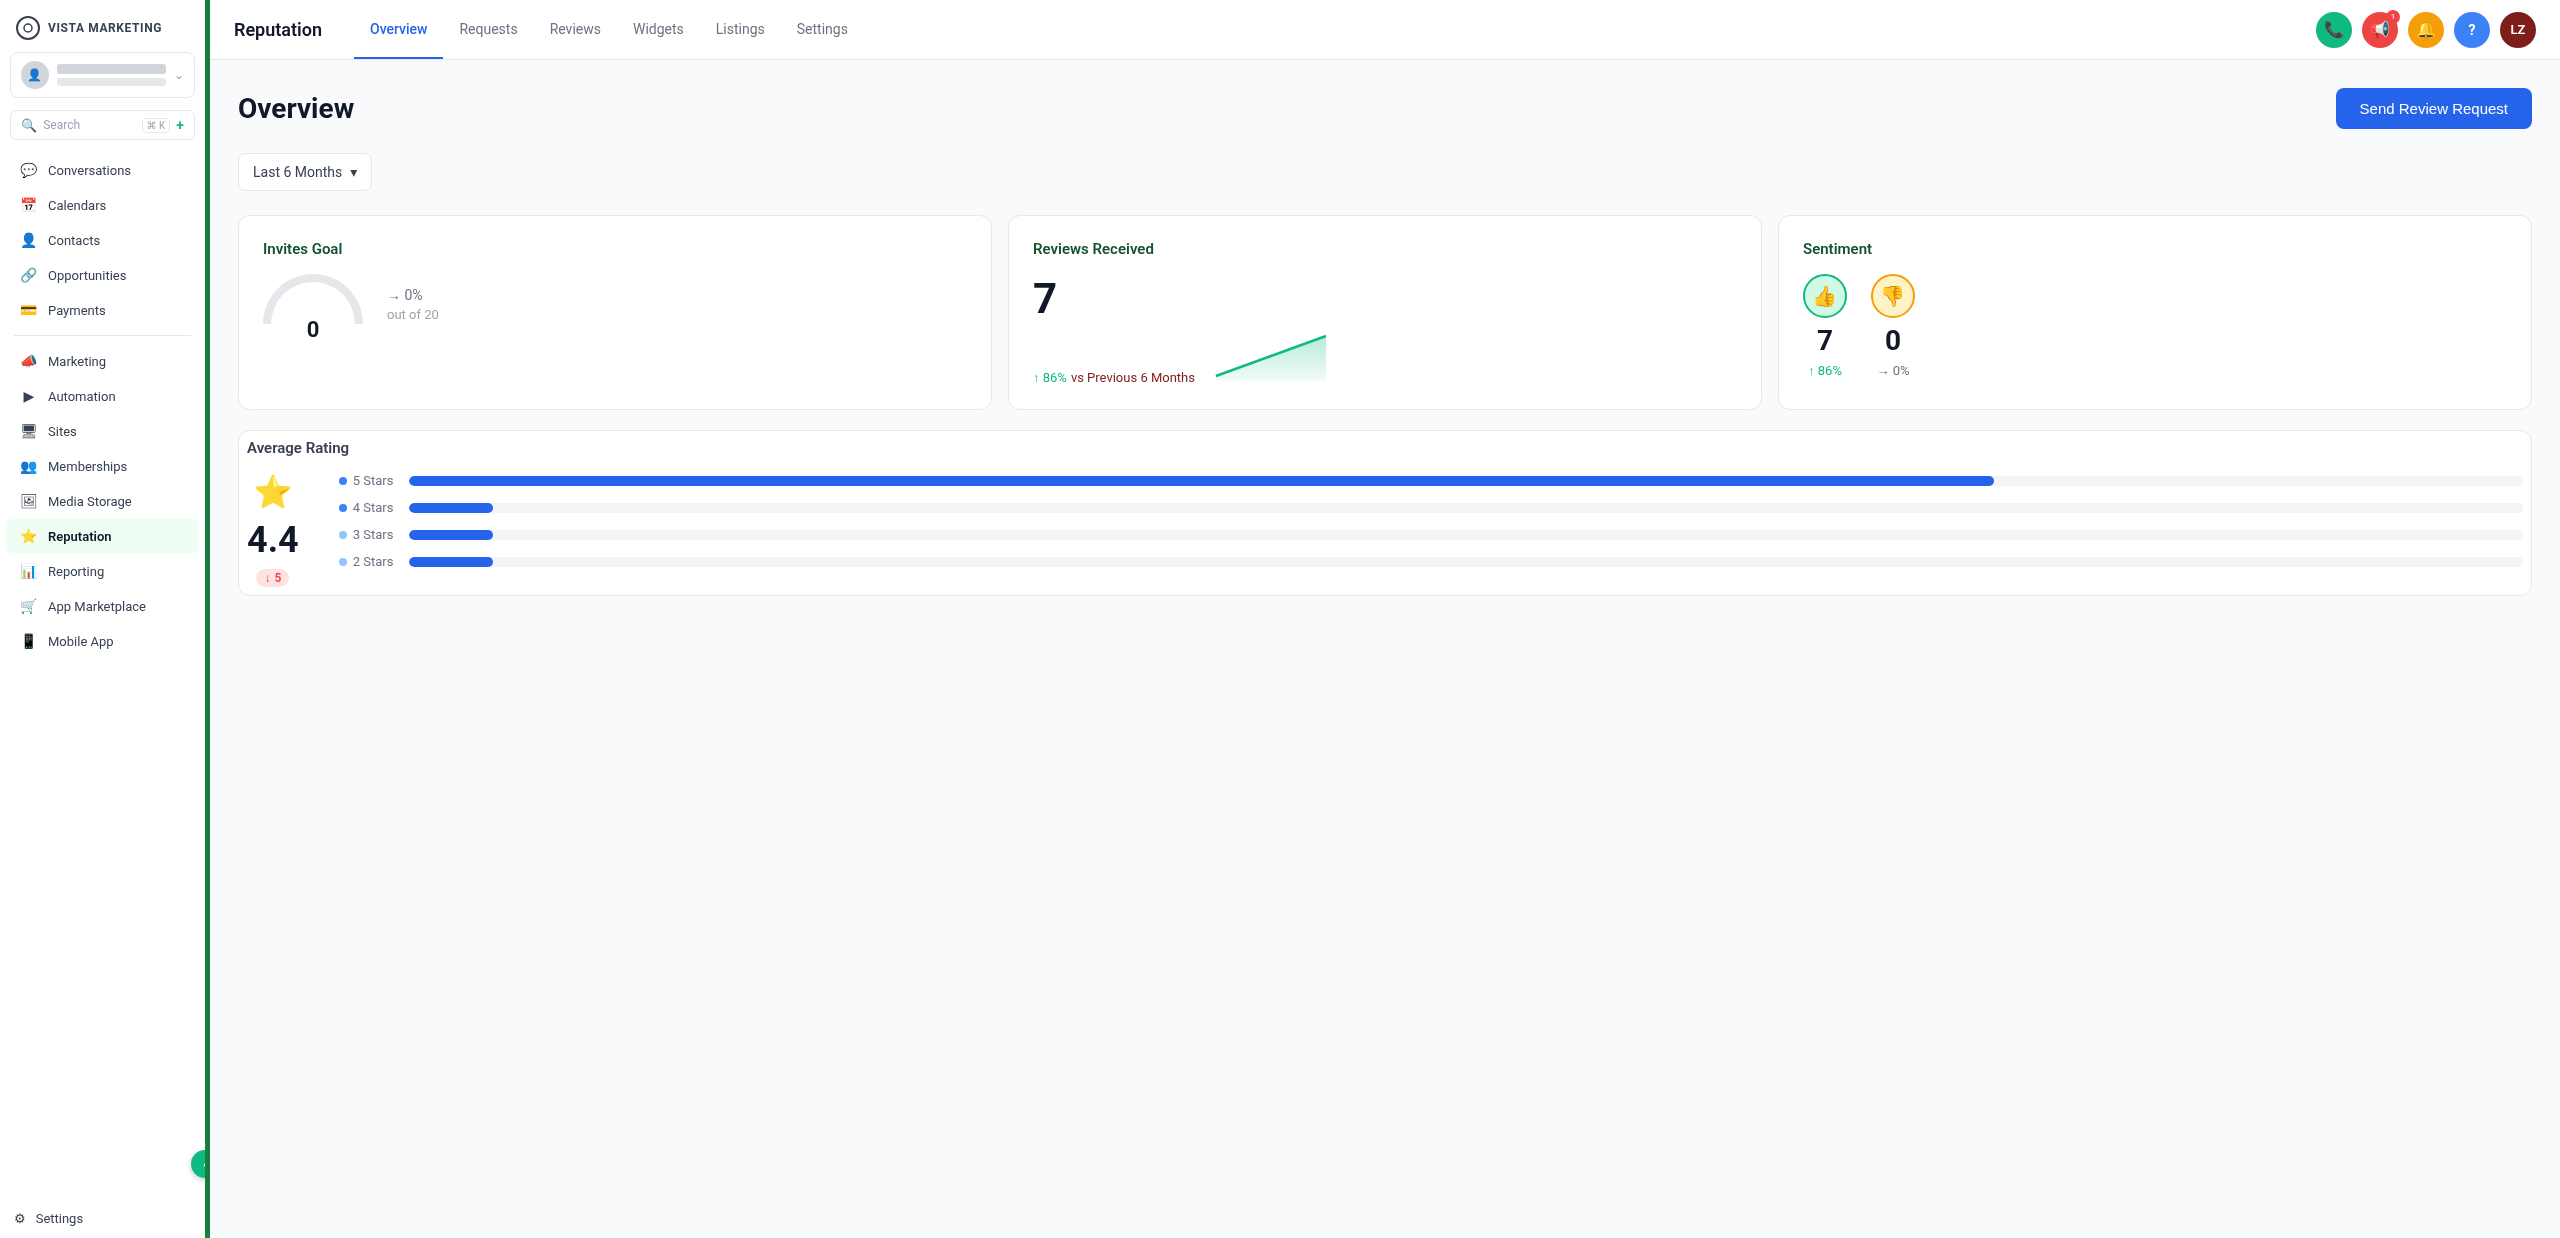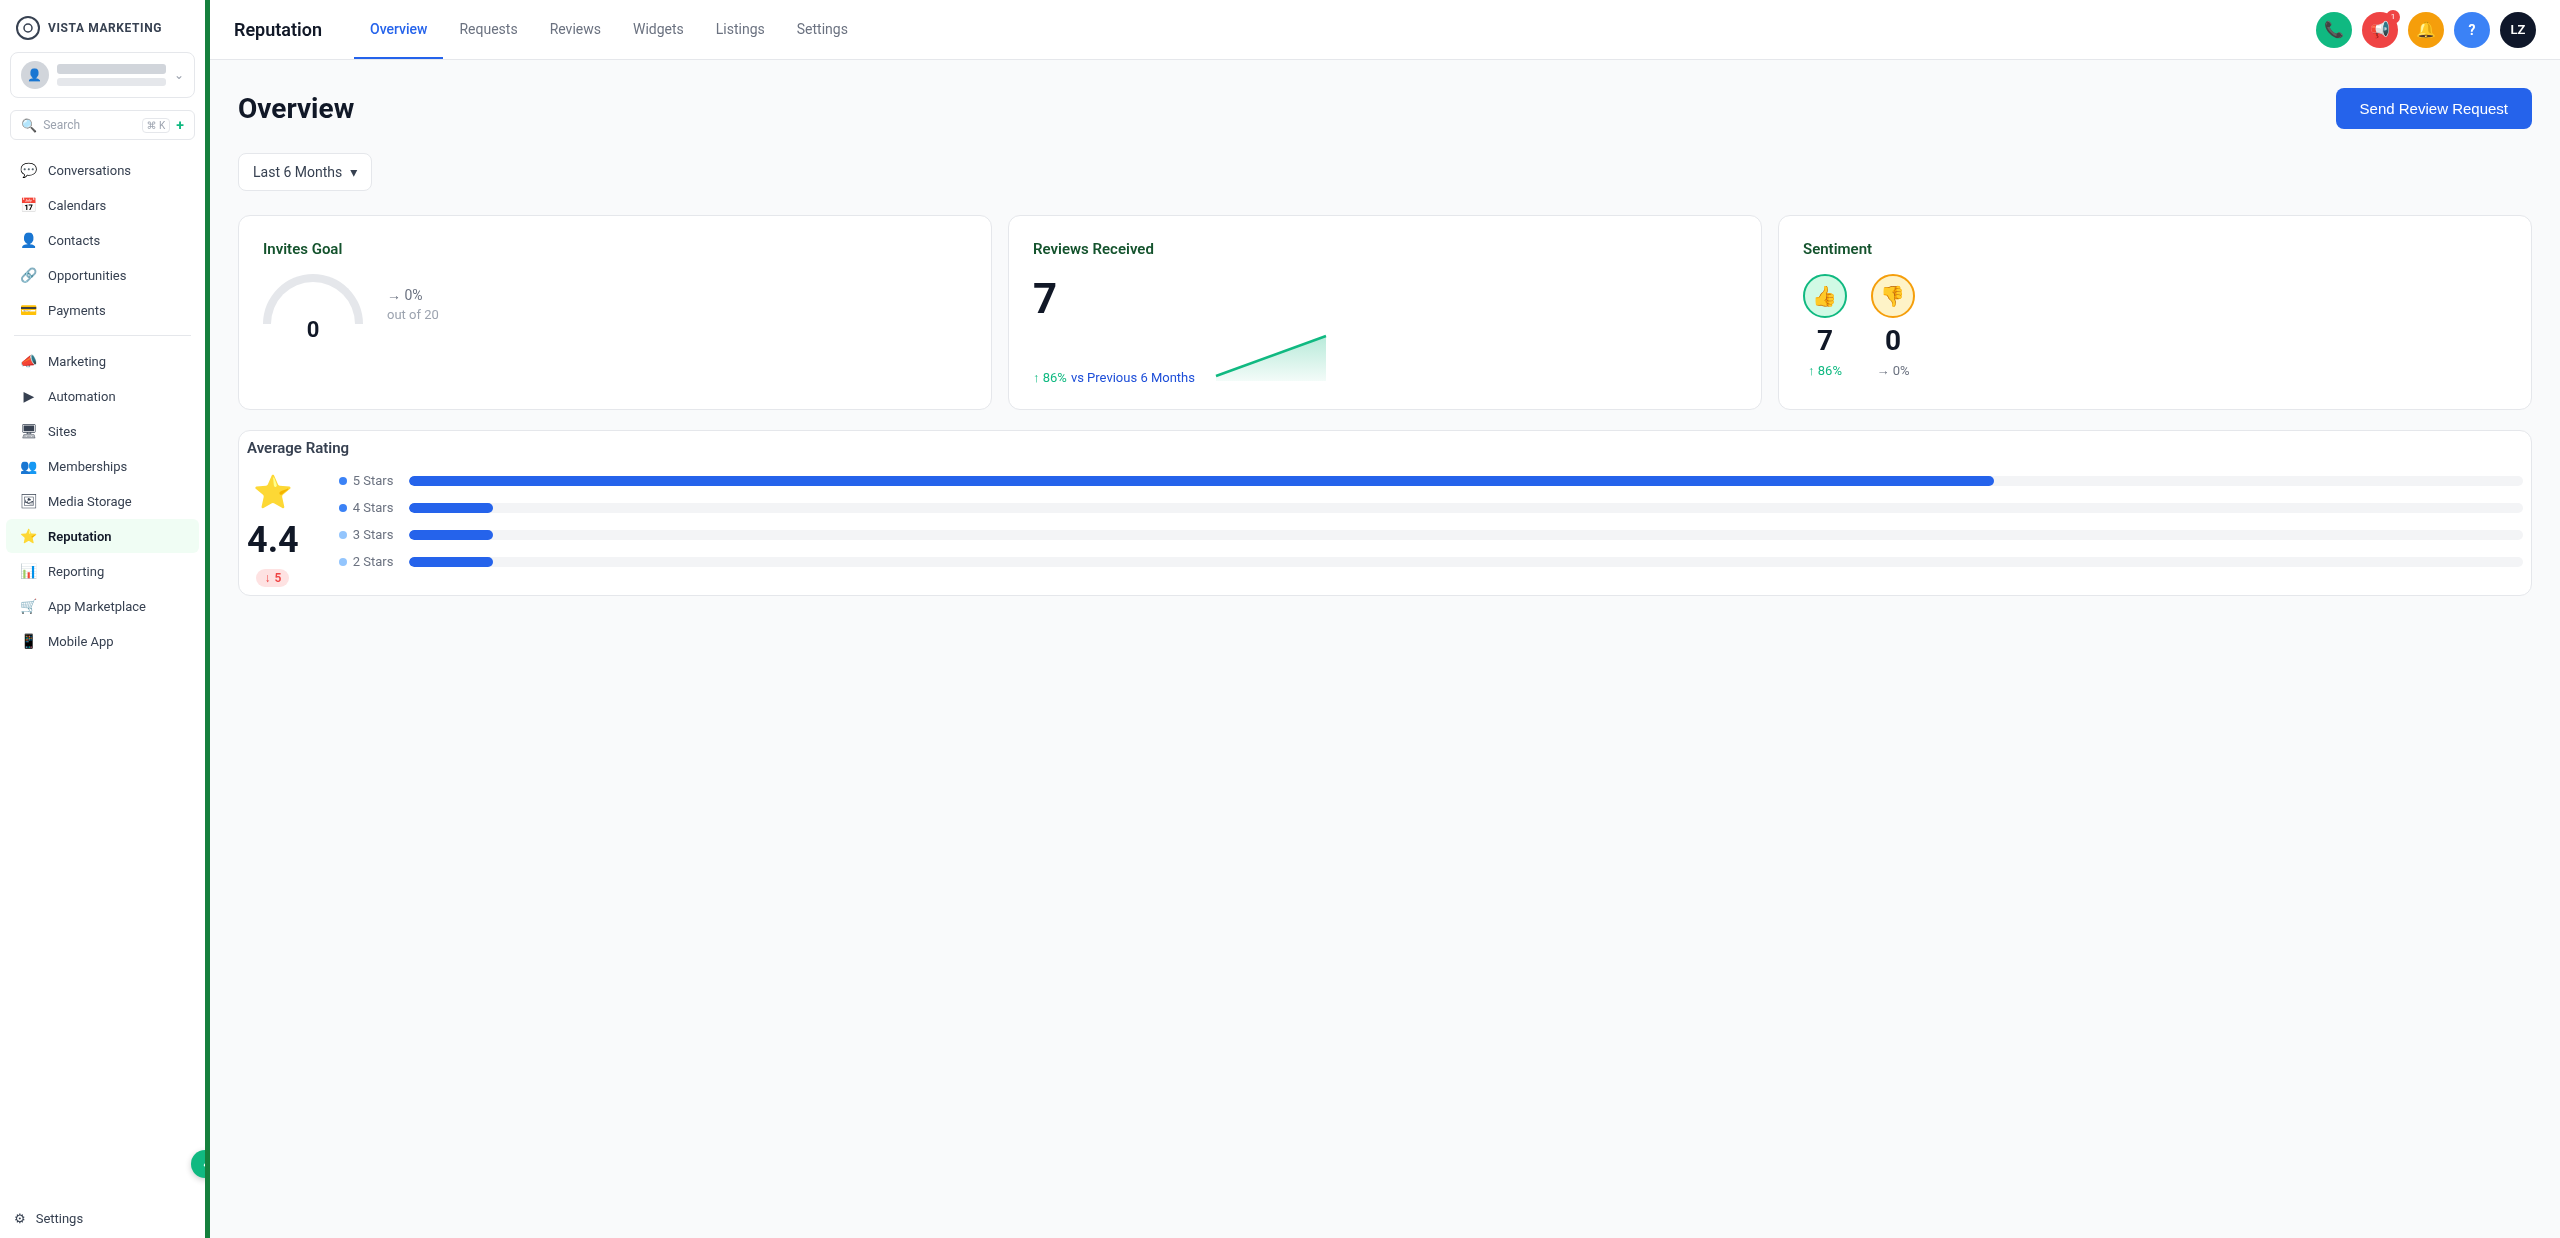--- a/index.html
+++ b/index.html
@@ -149,21 +149,21 @@
       width: 14px; height: 14px;
       background: #ef4444;
       border-radius: 50%;
       font-size: 8px;
       color: white;
       display: flex; align-items: center; justify-content: center;
     }
     .user-avatar-btn {
       width: 36px; height: 36px;
       border-radius: 50%;
-      background: #0f172a;
+      background: #7f1d1d;
       color: white;
       font-size: 13px;
       font-weight: 600;
       display: flex; align-items: center; justify-content: center;
       cursor: pointer;
     }
 
     
     .content {
       flex: 1;
@@ -240,21 +240,21 @@
     .invites-stats { display: flex; flex-direction: column; gap: 4px; }
     .invites-pct { font-size: 14px; color: #6b7280; }
     .invites-out { font-size: 13px; color: #9ca3af; }
 
     
     .reviews-body { display: flex; flex-direction: column; gap: 8px; }
     .reviews-number { font-size: 42px; font-weight: 700; color: #111827; text-align: left; }
     .reviews-chart-row { display: flex; align-items: flex-end; gap: 16px; }
     .reviews-stat { display: flex; align-items: center; gap: 4px; font-size: 13px; }
     .stat-up { color: #10b981; }
-    .stat-label { color: #1d4ed8; }
+    .stat-label { color: #7f1d1d; }
     .sparkline { flex: 1; }
 
     
     .sentiment-body { display: flex; align-items: center; gap: 24px; }
     .sentiment-item { display: flex; flex-direction: column; align-items: center; gap: 6px; }
     .sentiment-icon-wrap {
       width: 44px; height: 44px;
       border-radius: 50%;
       display: flex; align-items: center; justify-content: center;
       font-size: 20px;

